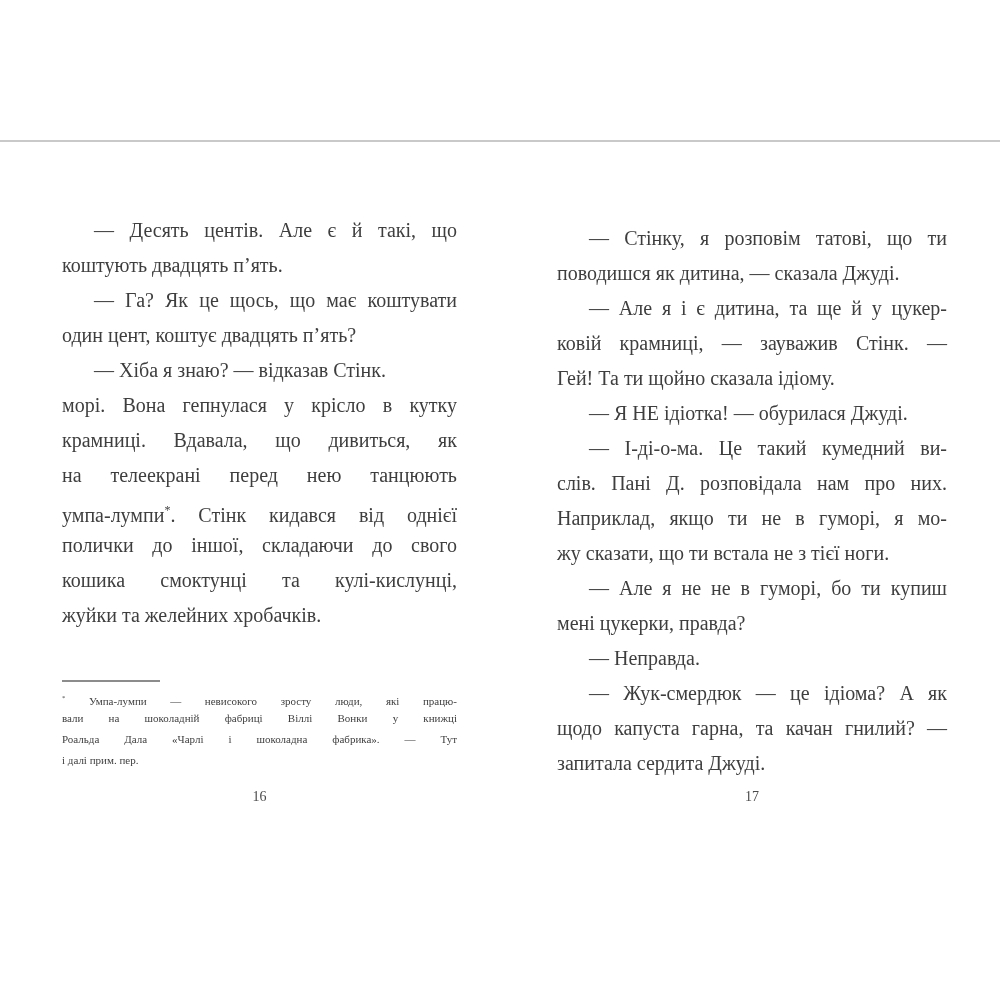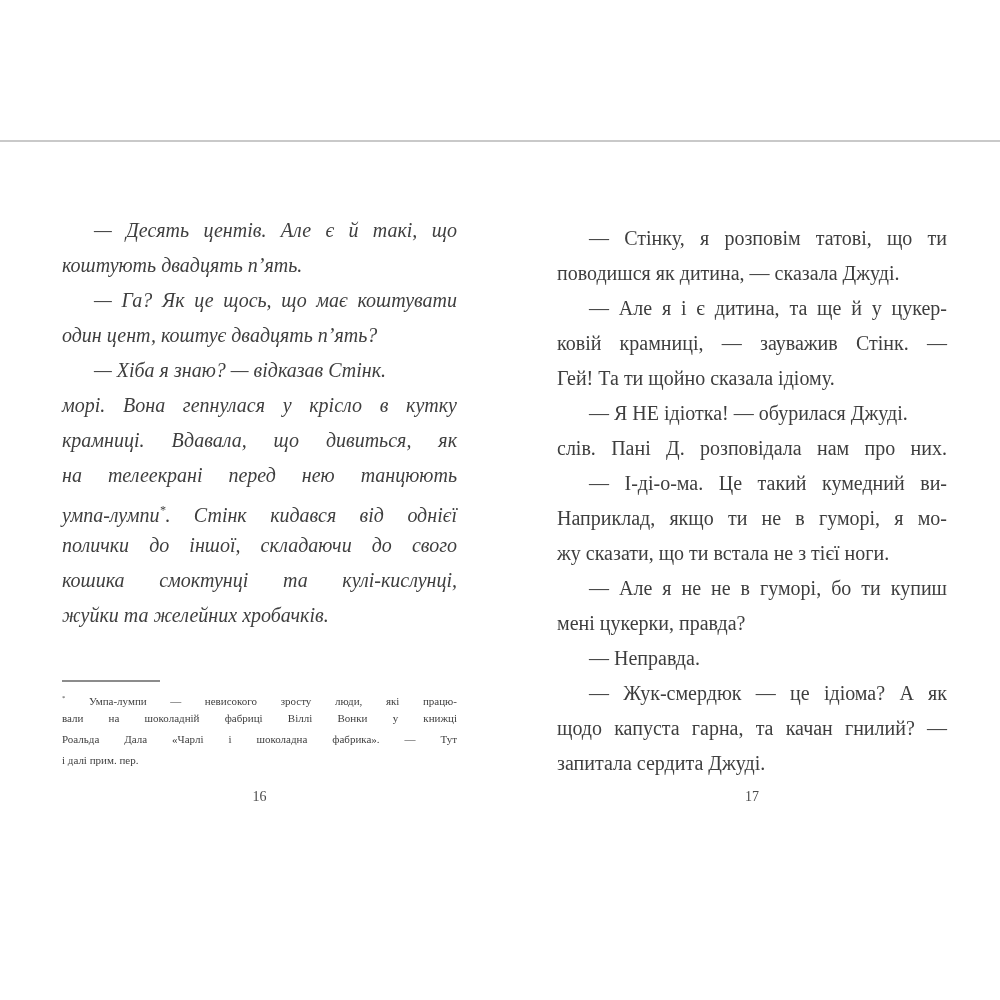--- a/index.html
+++ b/index.html
@@ -25,21 +25,21 @@
     position: absolute;
     top: 0; width: 500px; height: 1000px;
   }
   .page-left  { left: 0; }
   .page-right { left: 500px; }
 
   .textblock {
     position: absolute;
     top: 213px;
   }
-  .page-left  .textblock { left: 62px; width: 395px; font-style: italic; }
+  .page-left  .textblock { left: 62px; width: 395px; }
   .page-right .textblock { left: 57px; width: 390px; margin-top: 8px; }
 
   .line {
     font-size: 20px;
     line-height: 35px;
     height: 35px;
     text-align: justify;
     text-align-last: justify;
   }
   .line.last {
@@ -110,22 +110,22 @@
   </div>
 
   <div class="page page-right">
     <div class="textblock">
         <div class="line indent"><span>— Стінку, я розповім татові, що ти</span></div>
         <div class="line last"><span>поводишся як дитина, — сказала Джуді.</span></div>
         <div class="line indent"><span>— Але я і є дитина, та ще й у цукер-</span></div>
         <div class="line"><span>ковій крамниці, — зауважив Стінк. —</span></div>
         <div class="line last"><span>Гей! Та ти щойно сказала ідіому.</span></div>
         <div class="line last indent"><span>— Я НЕ ідіотка! — обурилася Джуді.</span></div>
+        <div class="line indent"><span>— І-ді-о-ма. Це такий кумедний ви-</span></div>
         <div class="line"><span>слів. Пані Д. розповідала нам про них.</span></div>
-        <div class="line indent"><span>— І-ді-о-ма. Це такий кумедний ви-</span></div>
         <div class="line"><span>Наприклад, якщо ти не в гуморі, я мо-</span></div>
         <div class="line last"><span>жу сказати, що ти встала не з тієї ноги.</span></div>
         <div class="line indent"><span>— Але я не не в гуморі, бо ти купиш</span></div>
         <div class="line last"><span>мені цукерки, правда?</span></div>
         <div class="line last indent"><span>— Неправда.</span></div>
         <div class="line indent"><span>— </span><span class="it">Жук-смердюк</span><span> — це ідіома? А як</span></div>
         <div class="line"><span>щодо </span><span class="it">капуста гарна, та качан гнилий?</span><span> —</span></div>
         <div class="line last"><span>запитала сердита Джуді.</span></div>
       </div>
     <div class="page-number">17</div>

